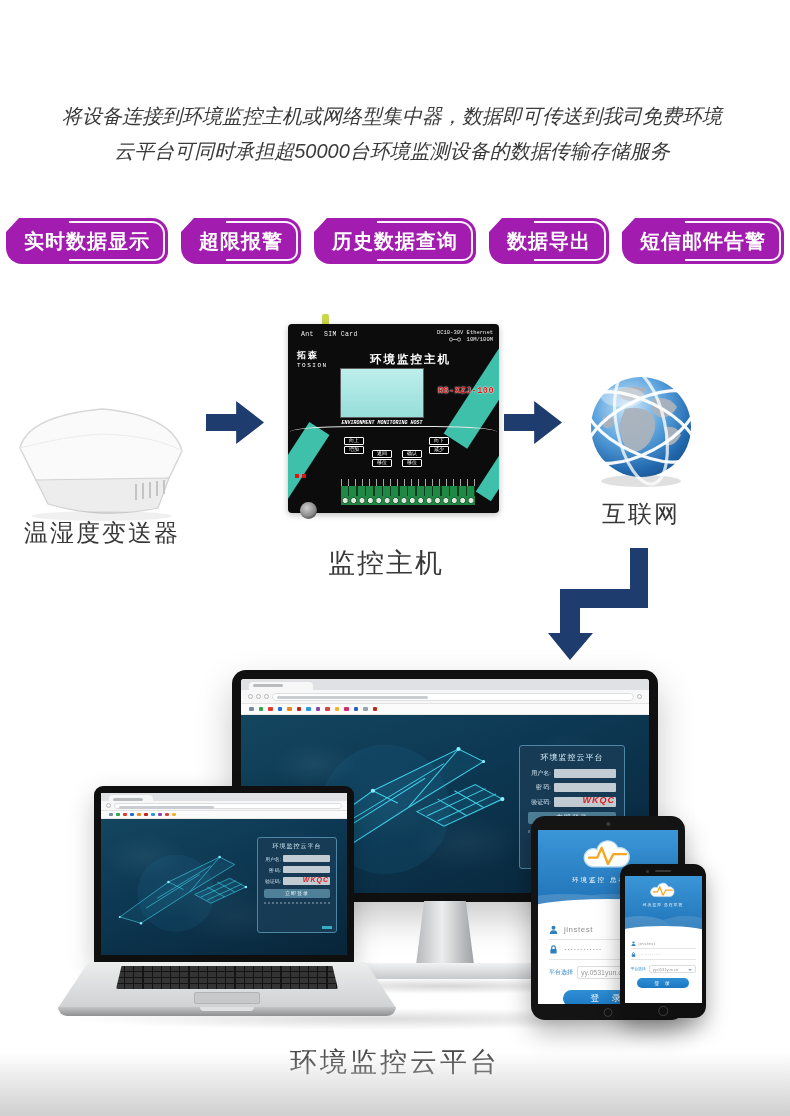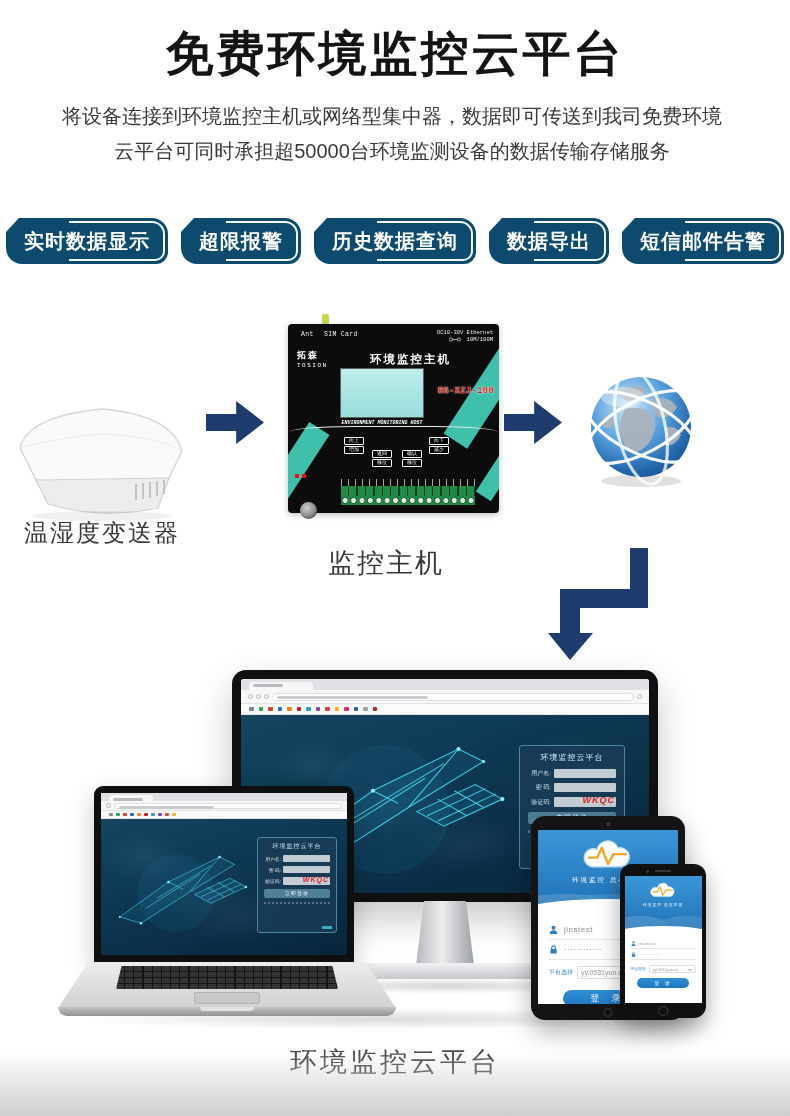--- a/index.html
+++ b/index.html
@@ -4,25 +4,25 @@
 <style>
   * { margin:0; padding:0; box-sizing:border-box; }
   html,body { background:#fff; }
   body { font-family:"Liberation Sans","DejaVu Sans",sans-serif; }
   .stage { position:relative; width:790px; height:1116px; margin:0 auto; background:#fff; overflow:hidden; }
 
   
   .page-title { position:absolute; top:22px; left:0; right:0; text-align:center;
     font-size:48px; font-weight:800; color:#141414; letter-spacing:3px; }
   .desc { position:absolute; top:99px; left:30px; right:36px; text-align:center;
-    font-size:20px; color:#3a3a3a; line-height:35px; font-weight:500; }
+    font-size:20px; color:#3a3a3a; line-height:35px; font-weight:500;font-style:italic; }
 
   
   .badges { position:absolute; top:218px; left:0; right:0; display:flex; justify-content:center; gap:13px; }
-  .badge { position:relative; background:#0c4a6e; color:#fff; font-size:20px; font-weight:700;
+  .badge { position:relative; background:#a21caf; color:#fff; font-size:20px; font-weight:700;
     height:46px; line-height:46px; padding:0 18px; letter-spacing:1px;
     border-radius:10px 16px 12px 16px;
     clip-path:polygon(13px 0, 100% 0, 100% 100%, 0 100%, 0 14px); }
   .badge::after { content:''; position:absolute; top:3px; bottom:3px; right:3px; width:58%;
     border:2px solid rgba(255,255,255,.95); border-left:none; border-radius:0 13px 10px 0; pointer-events:none; }
 
   
   .sensor-wrap { position:absolute; left:6px; top:396px; width:192px; height:126px; }
   .flow-caption { position:absolute; text-align:center; font-size:24px; color:#383838; letter-spacing:2px; }
   .cap-sensor { left:6px; top:517px; width:192px; }
@@ -222,21 +222,20 @@
   .ground-shadow { position:absolute; left:70px; top:1008px; width:620px; height:22px;
     background:radial-gradient(ellipse at center, rgba(0,0,0,.14), transparent 70%); }
   .floor { position:absolute; left:0; right:0; bottom:0; height:64px;
     background:linear-gradient(rgba(255,255,255,0), #cfcfcf); }
 </style>
 </head>
 <body>
 
 <div class="stage">
 
-  <h1 class="page-title">免费环境监控云平台</h1>
   <div class="desc">
     <div>将设备连接到环境监控主机或网络型集中器，数据即可传送到我司免费环境</div>
     <div>云平台可同时承担超50000台环境监测设备的数据传输存储服务</div>
   </div>
 
   <div class="badges">
     <div class="badge">实时数据显示</div>
     <div class="badge">超限报警</div>
     <div class="badge">历史数据查询</div>
     <div class="badge">数据导出</div>
@@ -342,20 +341,21 @@
         <path d="M26,52 Q34,48 38,56 Q34,66 26,62 Z"></path>
       </g>
       <ellipse cx="46" cy="32" rx="22" ry="10" fill="rgba(255,255,255,.35)"></ellipse>
       <g fill="none" stroke="rgba(255,255,255,.95)" stroke-width="3.2">
         <ellipse cx="64" cy="62" rx="60" ry="26" transform="rotate(-28 64 62)"></ellipse>
         <ellipse cx="64" cy="62" rx="60" ry="26" transform="rotate(26 64 62)"></ellipse>
         <ellipse cx="64" cy="62" rx="58" ry="24" transform="rotate(78 64 62)" opacity=".8"></ellipse>
       </g>
     </svg>
   </div>
+  <div class="flow-caption cap-net">互联网</div>
 
   <svg class="elbow" viewBox="0 0 116 114">
     <path d="M84,0 H102 V60 H34 V85 H47 L24,112 L2,85 H14 V41 H84 Z" fill="#1f3c6e"></path>
   </svg>
 
   <div class="monitor">
     <div class="monitor-bezel">
       <div class="monitor-screen">
         <div class="chrome-tabs">
           <div class="chrome-tab">

